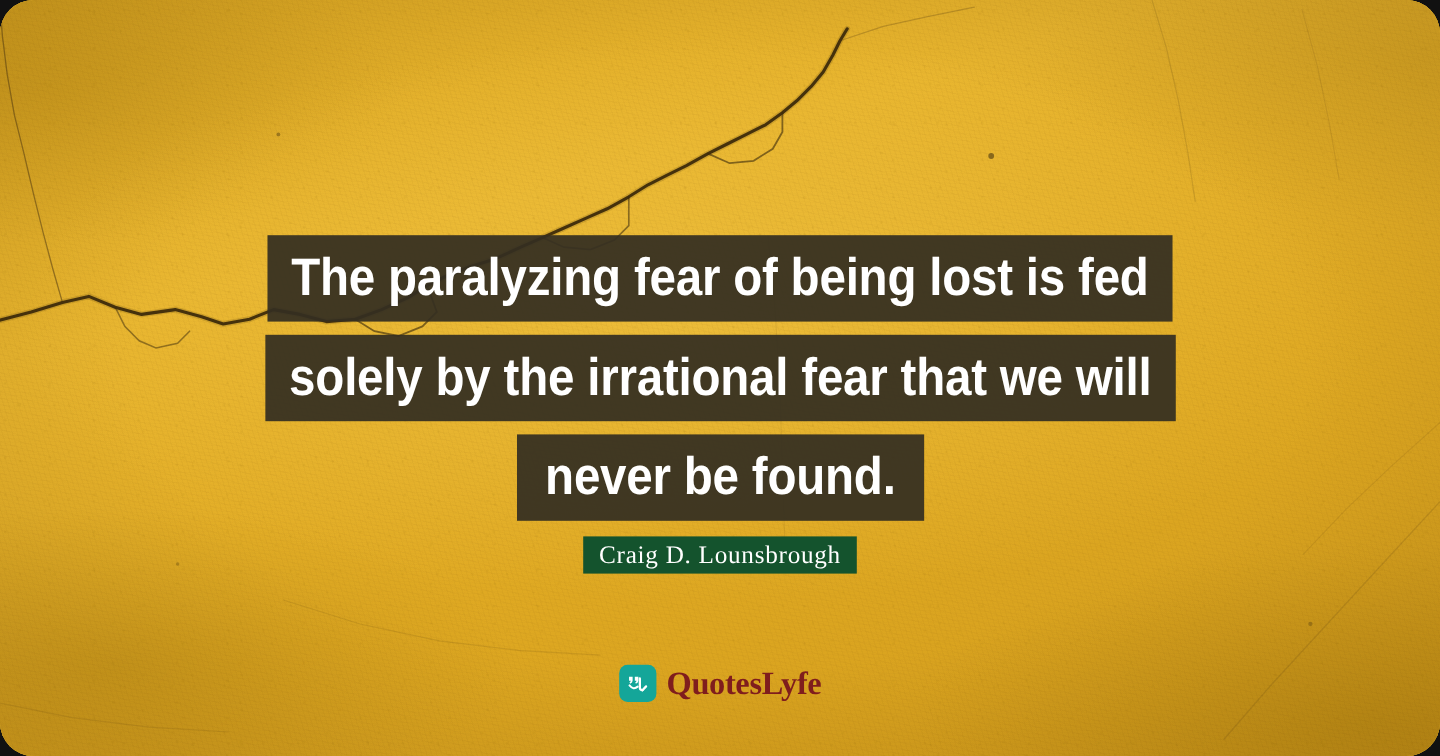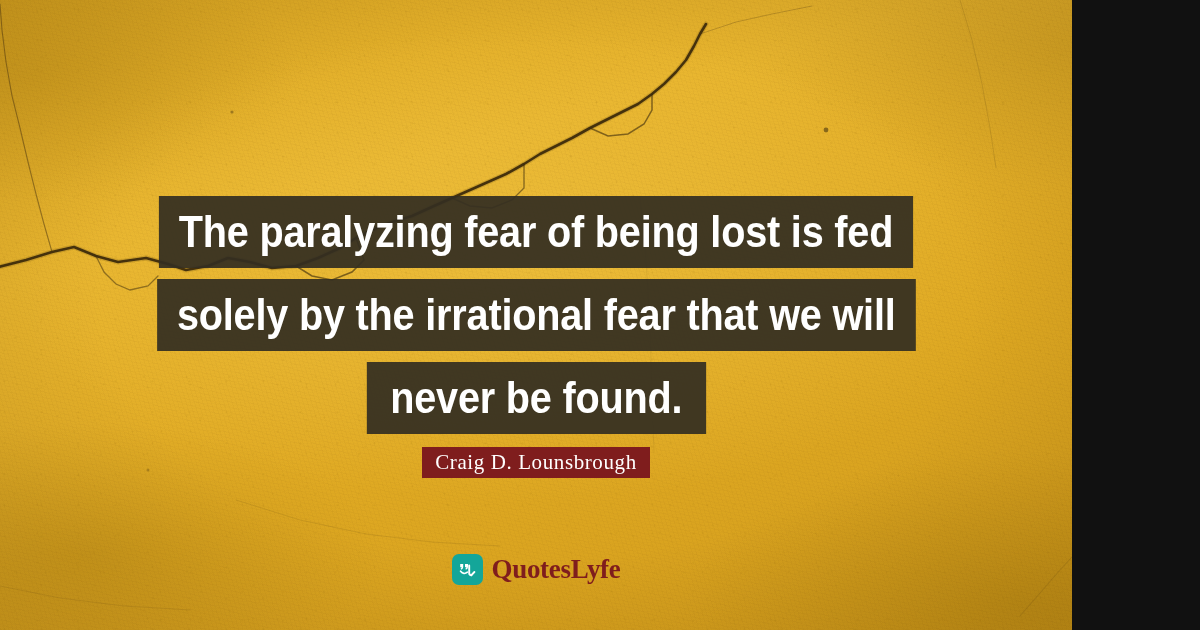--- a/index.html
+++ b/index.html
@@ -3,25 +3,26 @@
 <meta charset="utf-8">
 <style>
   html, body {
     margin: 0;
     padding: 0;
     background: #111;
   }
 
   #stage {
     position: relative;
-    width: 1072px;
+    width: 1200px;
     height: 630px;
     overflow: hidden;
     font-family: "Liberation Sans", sans-serif;
     background-color: #e0ad27;
+    border-radius: 28px;
   }
 
   
   .wall {
     position: absolute;
     inset: 0;
     background-color: #e2ae26;
     background-image:
       radial-gradient(ellipse 70% 55% at 48% 42%, rgba(242,198,70,0.55) 0%, rgba(226,174,38,0) 68%),
       radial-gradient(ellipse 40% 30% at 8% 88%, rgba(176,130,16,0.38) 0%, rgba(226,174,38,0) 70%),
@@ -105,21 +106,21 @@
   .author-wrap {
     position: absolute;
     left: 0;
     right: 0;
     top: 447px;
     display: flex;
     justify-content: center;
   }
 
   .author {
-    background: #7f1d1d;
+    background: #14532d;
     color: #ffffff;
     font-family: "Liberation Serif", serif;
     font-size: 21px;
     line-height: 31px;
     height: 31px;
     padding: 0 13px;
     letter-spacing: 0.6px;
     white-space: nowrap;
   }
 

